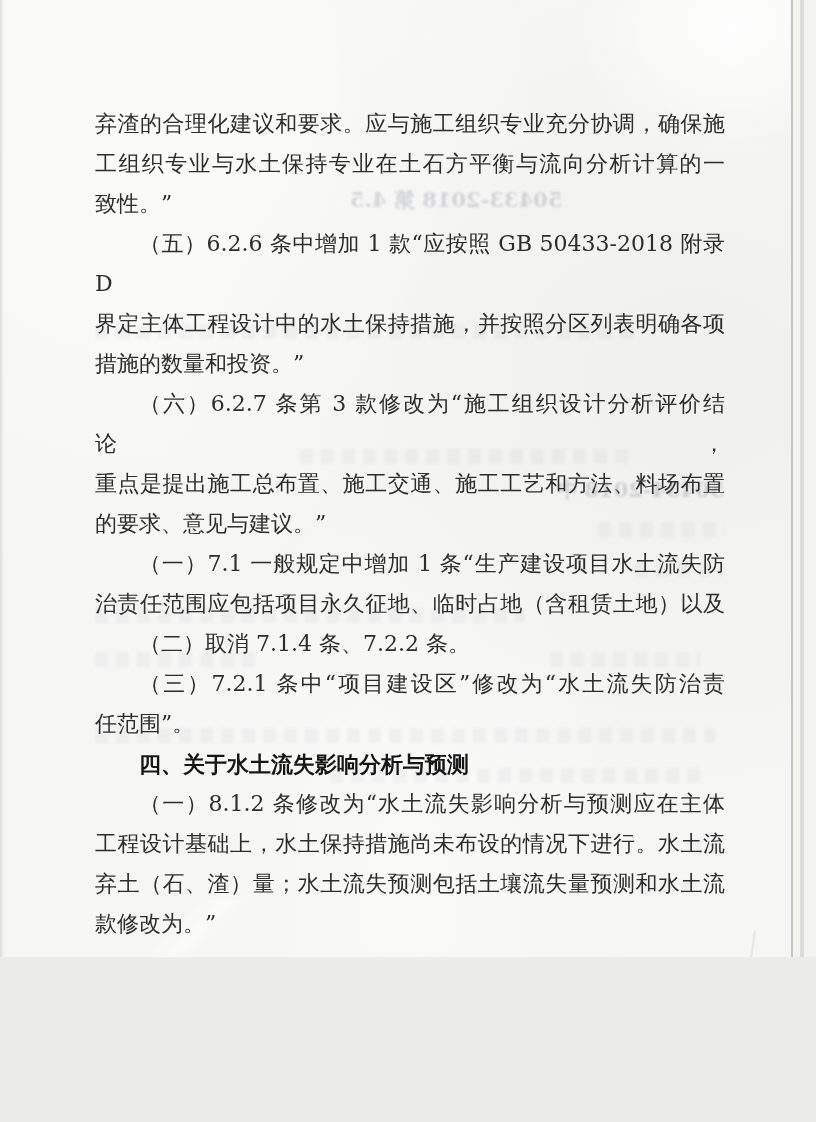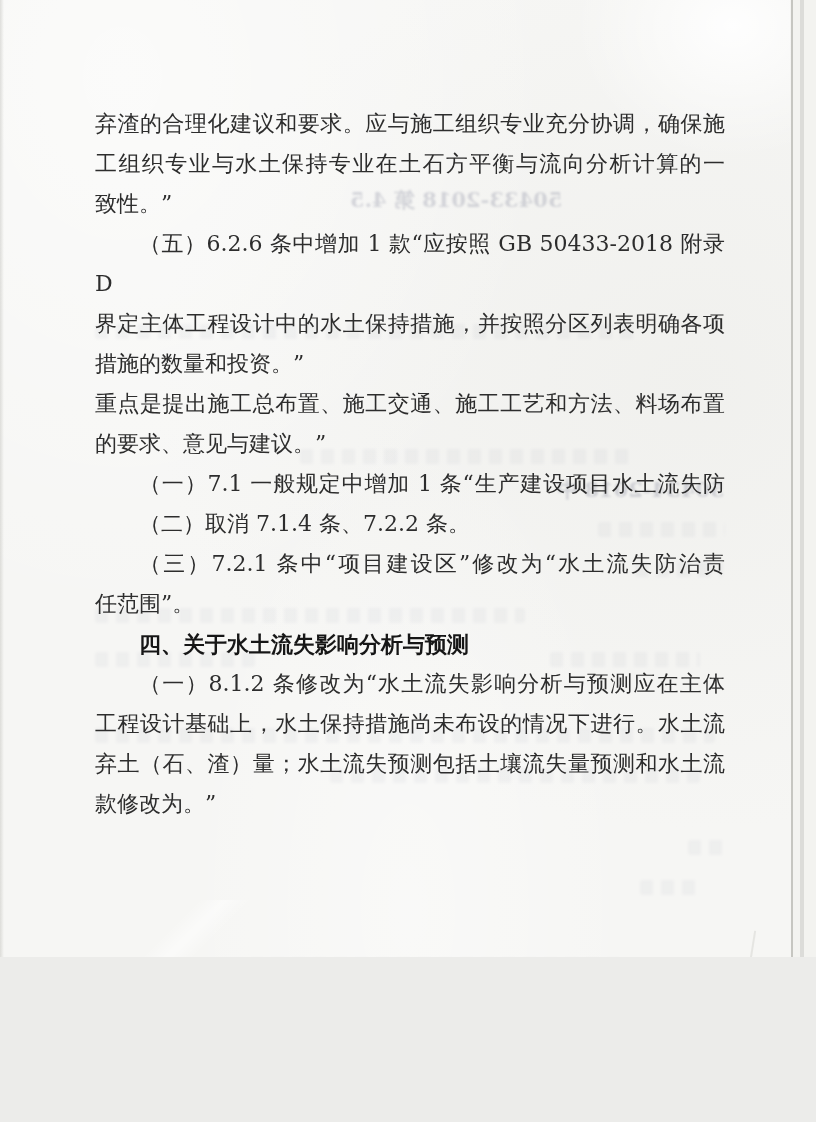--- a/index.html
+++ b/index.html
@@ -109,25 +109,27 @@
   <div class="content">
 
     <div class="line j">弃渣的合理化建议和要求。应与施工组织专业充分协调，确保施</div>
     <div class="line j">工组织专业与水土保持专业在土石方平衡与流向分析计算的一</div>
     <div class="line">致性。”</div>
 
     <div class="line j ind">（五）6.2.6 条中增加 1 款“应按照 GB 50433-2018 附录 D</div>
     <div class="line j">界定主体工程设计中的水土保持措施，并按照分区列表明确各项</div>
     <div class="line">措施的数量和投资。”</div>
 
+    <div class="line j ind">（六）6.2.7 条第 3 款修改为“施工组织设计分析评价结论，</div>
     <div class="line j">重点是提出施工总布置、施工交通、施工工艺和方法、料场布置</div>
     <div class="line">的要求、意见与建议。”</div>
 
 
     <div class="line j ind">（一）7.1 一般规定中增加 1 条“生产建设项目水土流失防</div>
+    <div class="line j">治责任范围应包括项目永久征地、临时占地（含租赁土地）以及</div>
 
     <div class="line ind">（二）取消 7.1.4 条、7.2.2 条。</div>
 
     <div class="line j ind">（三）7.2.1 条中“项目建设区”修改为“水土流失防治责</div>
     <div class="line">任范围”。</div>
 
     <div class="line hd ind">四、关于水土流失影响分析与预测</div>
 
     <div class="line j ind">（一）8.1.2 条修改为“水土流失影响分析与预测应在主体</div>
     <div class="line j">工程设计基础上，水土保持措施尚未布设的情况下进行。水土流</div>

